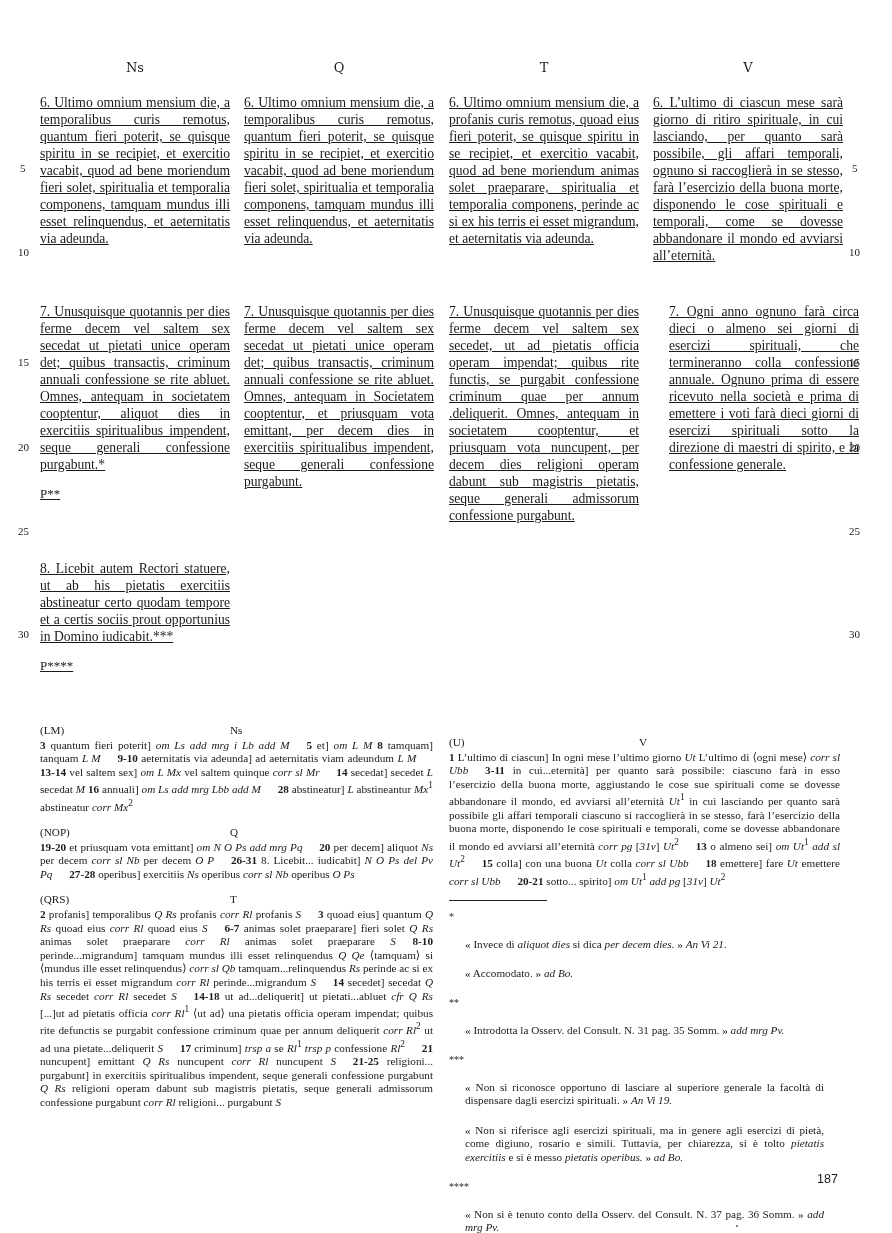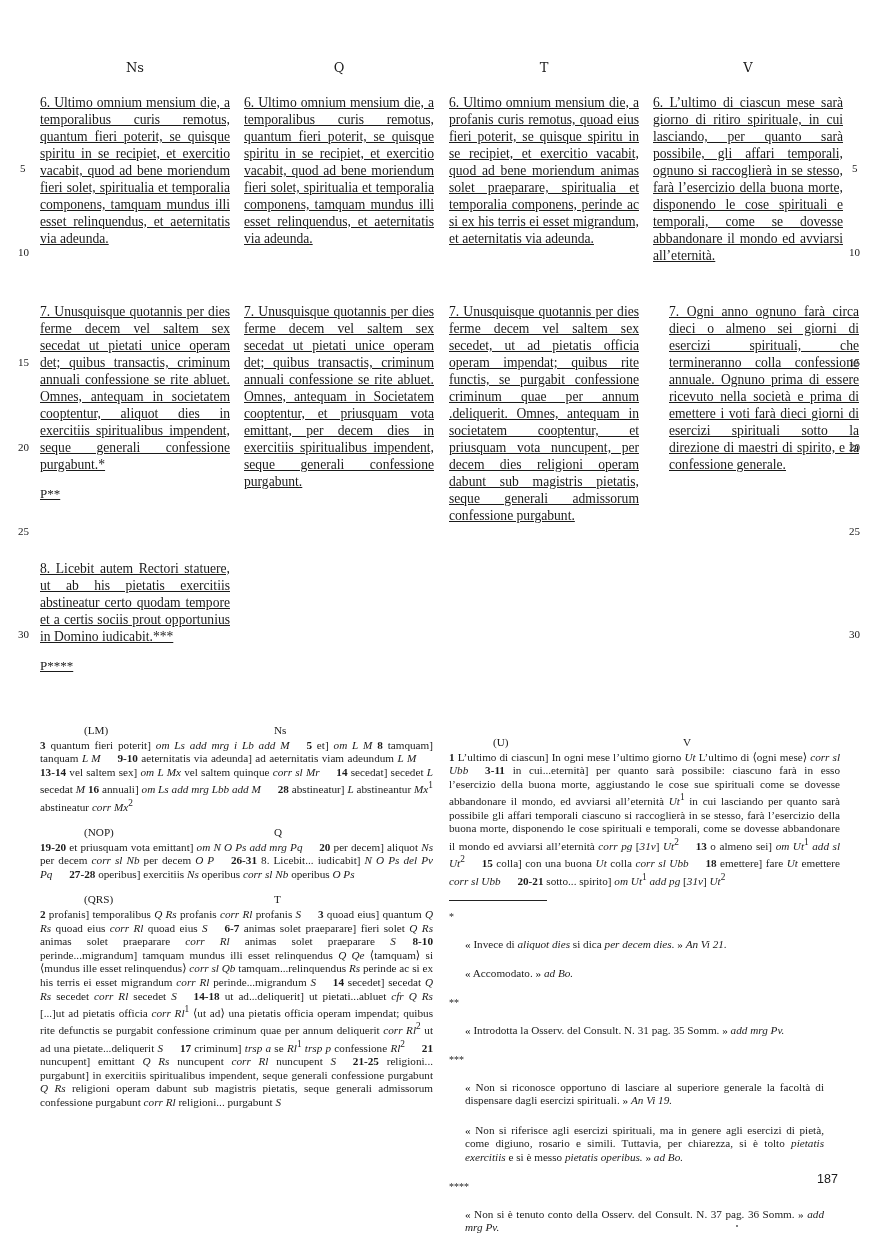--- a/index.html
+++ b/index.html
@@ -24,21 +24,21 @@
   .sigla { margin-top: 12px !important; font-size: 13px; }
 
   .lnum { position: absolute; font-size: 11px; font-family: "Liberation Serif", serif; }
 
   
   .app {
     position: absolute; font-family: "Liberation Serif", "DejaVu Serif", serif;
     font-size: 11.2px; line-height: 13.6px; text-align: justify; width: 400px;
   }
   .app .grp-head { display: flex; margin-bottom: 1px; }
-  .app .grp-head .grp-sig { width: 190px; margin-left: 44px; }
+  .app .grp-head .grp-sig { width: 190px; }
   .app .grp-head .grp-col { flex: 1; }
   .app .grp { margin-bottom: 12px; }
   .app b { font-weight: bold; }
   .app i { font-style: italic; }
   .sep { width: 98px; border-top: 1px solid #222; margin: 10px 0 10px 0; }
   .fn-mark { font-size: 10px; line-height: 11px; }
   .fn-line { margin: 16px; }
   .page-num { position: absolute; left: 817px; top: 1172px; font-size: 12.5px; font-family: "Liberation Sans", sans-serif; }
   .dot { position: absolute; left: 736px; top: 1225px; width: 2px; height: 2px; background: #555; border-radius: 1px; }
 </style>

